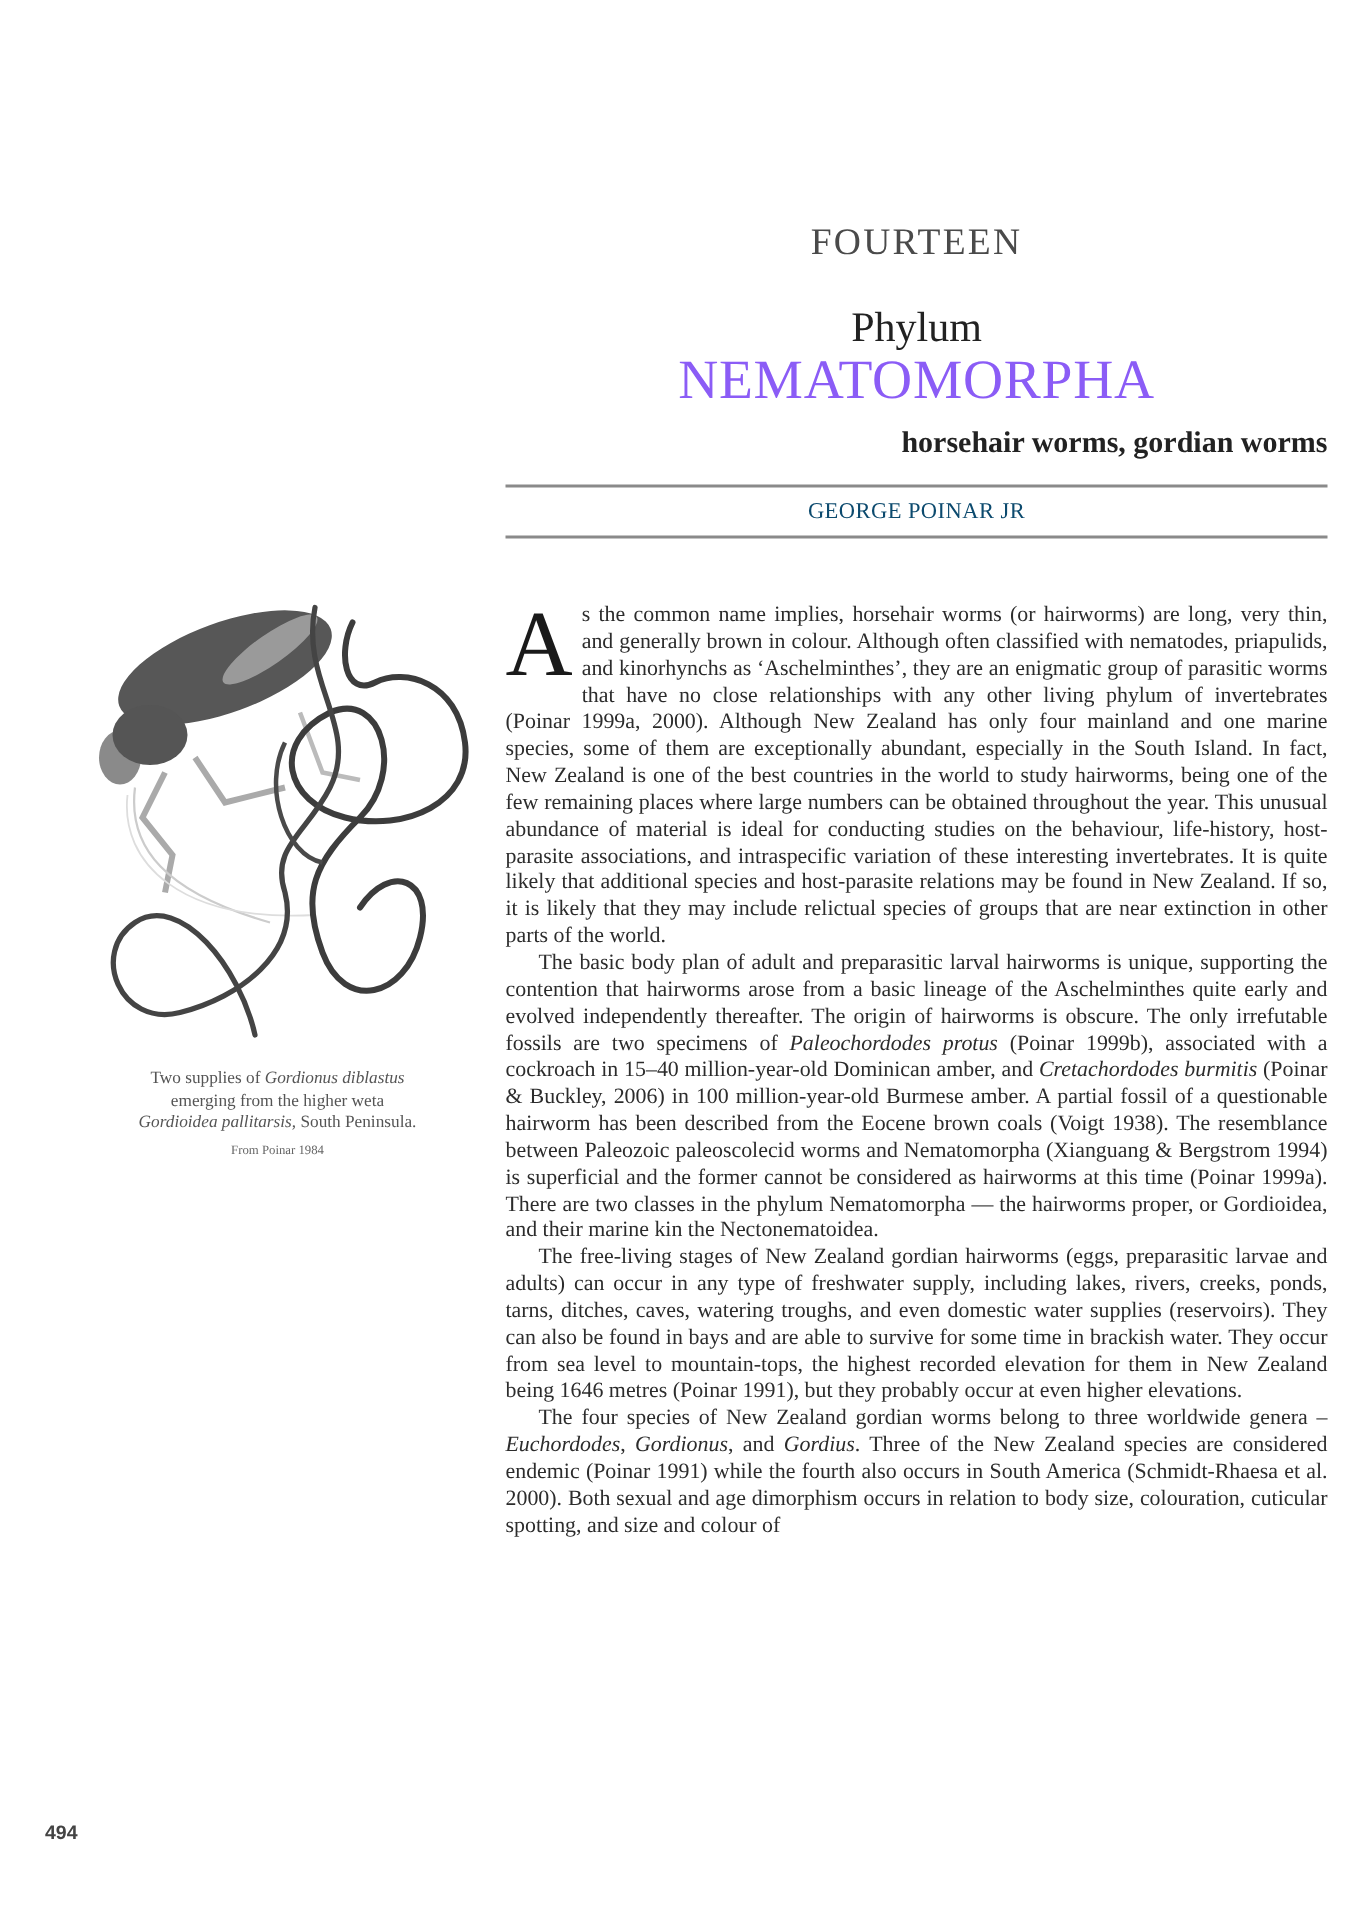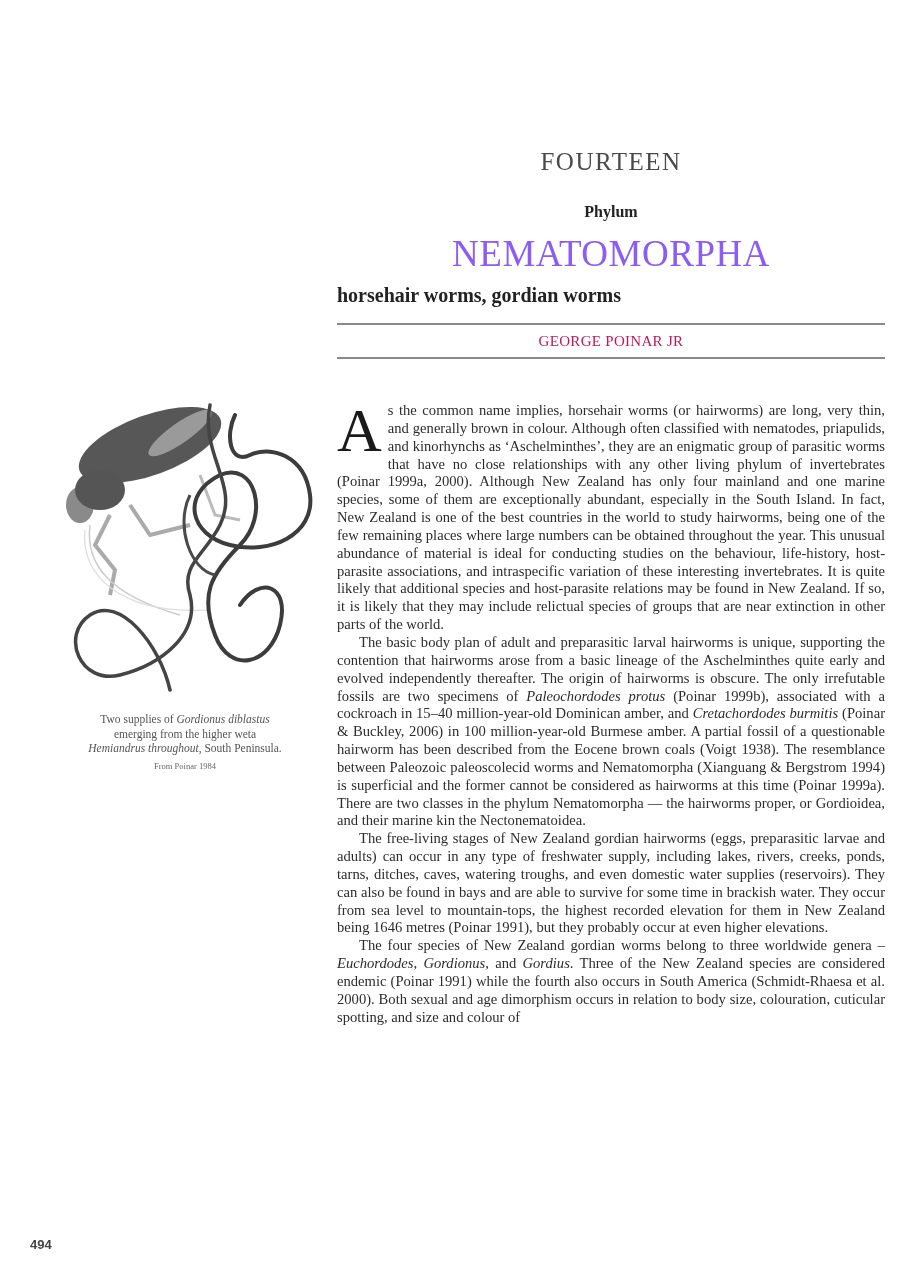--- a/index.html
+++ b/index.html
@@ -2,42 +2,42 @@
 <html><head>
   <meta charset="utf-8">
   <style>
     html, body { margin: 0; padding: 0; background: #ffffff; }
     body { width: 904px; height: 1280px; position: relative; overflow: hidden;
       font-family: "Liberation Serif", "DejaVu Serif", serif; color: #2a2a2a; }
     .abs { position: absolute; }
     .chapter-num { left: 337px; width: 548px; top: 148px; text-align: center;
       font-size: 25px; letter-spacing: 1.5px; color: #4a4a4a; }
     .phylum { left: 337px; width: 548px; top: 203px; text-align: center;
-      font-size: 16px; font-weight: bold; color: #222; }
+      font-size: 28px; font-weight: normal; color: #222; }
     .title { left: 337px; width: 548px; top: 232px; text-align: center;
       font-size: 37px; letter-spacing: 0.5px; color: #8b5cf6; }
-    .subtitle { left: 337px; width: 548px; top: 284px; text-align: left;
+    .subtitle { left: 337px; width: 548px; top: 284px; text-align: right;
       font-size: 20px; font-weight: bold; color: #222; }
     .rule { left: 337px; width: 548px; height: 0; border-top: 2px solid #8a8a8a; }
     .author { left: 337px; width: 548px; top: 333px; text-align: center;
-      font-size: 15px; color: #be185d; letter-spacing: 0.3px; }
+      font-size: 15px; color: #0c4a6e; letter-spacing: 0.3px; }
     .body-text { left: 337px; width: 548px; top: 402px; font-size: 14.6px;
       line-height: 17.85px; text-align: justify; color: #2c2c2c; }
     .body-text p { margin: 0; text-indent: 22px; }
     .body-text p.first { text-indent: 0; }
     .dropcap { float: left; font-size: 62px; line-height: 48px; height: 50px;
       margin: 4px 6px 0 0; color: #1a1a1a; }
     .body-text em { }
     .figure { left: 40px; top: 395px; width: 290px; height: 300px; }
     .caption { left: 50px; width: 270px; top: 712px; text-align: center;
       font-size: 11.5px; line-height: 14.6px; color: #555; }
     .caption .credit { font-size: 8.5px; margin-top: 3px; color: #666; }
     .caption em { font-style: italic; margin-top: 30px; }
     .page-number { left: 30px; top: 1214px; font-family: "Liberation Sans", "DejaVu Sans", sans-serif;
-      font-size: 13px; font-weight: bold; color: #444; margin-top: 23px; }
+      font-size: 13px; font-weight: bold; color: #444; }
   </style>
 </head>
 <body>
 
 <div class="abs chapter-num">FOURTEEN</div>
 <div class="abs phylum">Phylum</div>
 <div class="abs title">NEMATOMORPHA</div>
 <div class="abs subtitle">horsehair worms, gordian worms</div>
 <div class="abs rule" style="top:323px;"></div>
 <div class="abs author">GEORGE POINAR JR</div>
@@ -59,21 +59,21 @@
 
     <path d="M195 20 C185 40 190 70 210 60 C230 50 265 60 270 100 C275 140 230 160 190 150 C150 140 140 100 180 80 C215 65 230 120 200 150 C170 180 160 200 175 240 C190 280 230 270 240 230 C250 190 220 180 200 210" stroke="#3c3c3c" stroke-width="4" fill="none" stroke-linecap="round"></path>
     <path d="M170 10 C160 60 200 90 180 130 C165 160 140 170 150 200 C160 240 120 270 80 280 C40 290 20 240 50 220 C80 200 120 250 130 295" stroke="#444" stroke-width="3.5" fill="none" stroke-linecap="round"></path>
     <path d="M150 100 C135 130 150 175 175 180" stroke="#4a4a4a" stroke-width="3" fill="none"></path>
   </svg>
 </div>
 
 <div class="abs caption">
   <div><span>Two supplies of </span><em>Gordionus diblastus</em></div>
   <div>emerging from the higher weta</div>
-  <div><em>Hemiandrus throughout</em><span>, South Peninsula.</span></div>
+  <div><em>Gordioidea pallitarsis</em><span>, South Peninsula.</span></div>
   <div class="credit">From Poinar 1984</div>
 </div>
 
 <div class="abs body-text">
   <p class="first"><span class="dropcap">A</span><span>s the common name implies, horsehair worms (or hairworms) are long, very thin, and generally brown in colour. Although often classified with nematodes, priapulids, and kinorhynchs as ‘Aschelminthes’, they are an enigmatic group of parasitic worms that have no close relationships with any other living phylum of invertebrates (Poinar 1999a, 2000). Although New Zealand has only four mainland and one marine species, some of them are exceptionally abundant, especially in the South Island. In fact, New Zealand is one of the best countries in the world to study hairworms, being one of the few remaining places where large numbers can be obtained throughout the year. This unusual abundance of material is ideal for conducting studies on the behaviour, life-history, host-parasite associations, and intraspecific variation of these interesting invertebrates. It is quite likely that additional species and host-parasite relations may be found in New Zealand. If so, it is likely that they may include relictual species of groups that are near extinction in other parts of the world.</span></p>
   <p><span>The basic body plan of adult and preparasitic larval hairworms is unique, supporting the contention that hairworms arose from a basic lineage of the Aschelminthes quite early and evolved independently thereafter. The origin of hairworms is obscure. The only irrefutable fossils are two specimens of </span><em>Paleochordodes protus</em><span> (Poinar 1999b), associated with a cockroach in 15–40 million-year-old Dominican amber, and </span><em>Cretachordodes burmitis</em><span> (Poinar &amp; Buckley, 2006) in 100 million-year-old Burmese amber. A partial fossil of a questionable hairworm has been described from the Eocene brown coals (Voigt 1938). The resemblance between Paleozoic paleoscolecid worms and Nematomorpha (Xianguang &amp; Bergstrom 1994) is superficial and the former cannot be considered as hairworms at this time (Poinar 1999a). There are two classes in the phylum Nematomorpha — the hairworms proper, or Gordioidea, and their marine kin the Nectonematoidea.</span></p>
   <p>The free-living stages of New Zealand gordian hairworms (eggs, preparasitic larvae and adults) can occur in any type of freshwater supply, including lakes, rivers, creeks, ponds, tarns, ditches, caves, watering troughs, and even domestic water supplies (reservoirs). They can also be found in bays and are able to survive for some time in brackish water. They occur from sea level to mountain-tops, the highest recorded elevation for them in New Zealand being 1646 metres (Poinar 1991), but they probably occur at even higher elevations.</p>
   <p><span>The four species of New Zealand gordian worms belong to three worldwide genera – </span><em>Euchordodes</em><span>, </span><em>Gordionus</em><span>, and </span><em>Gordius</em><span>. Three of the New Zealand species are considered endemic (Poinar 1991) while the fourth also occurs in South America (Schmidt-Rhaesa et al. 2000). Both sexual and age dimorphism occurs in relation to body size, colouration, cuticular spotting, and size and colour of</span></p>
 </div>
 

